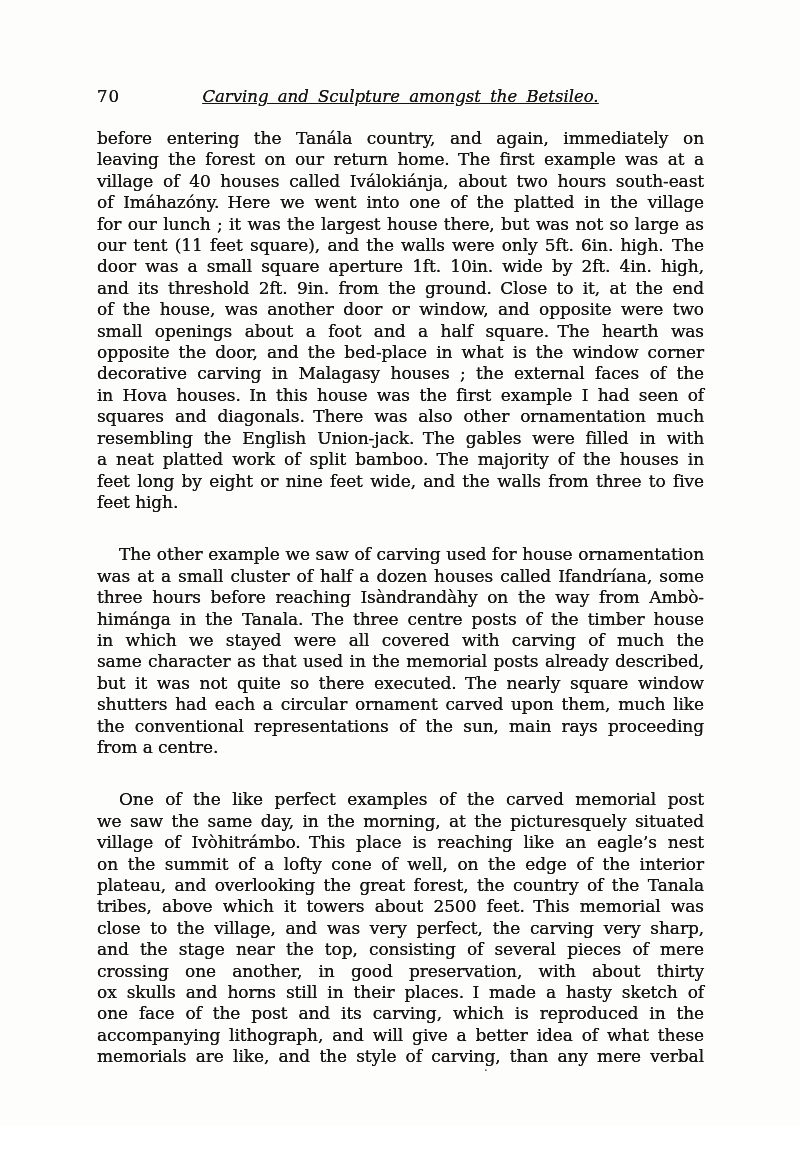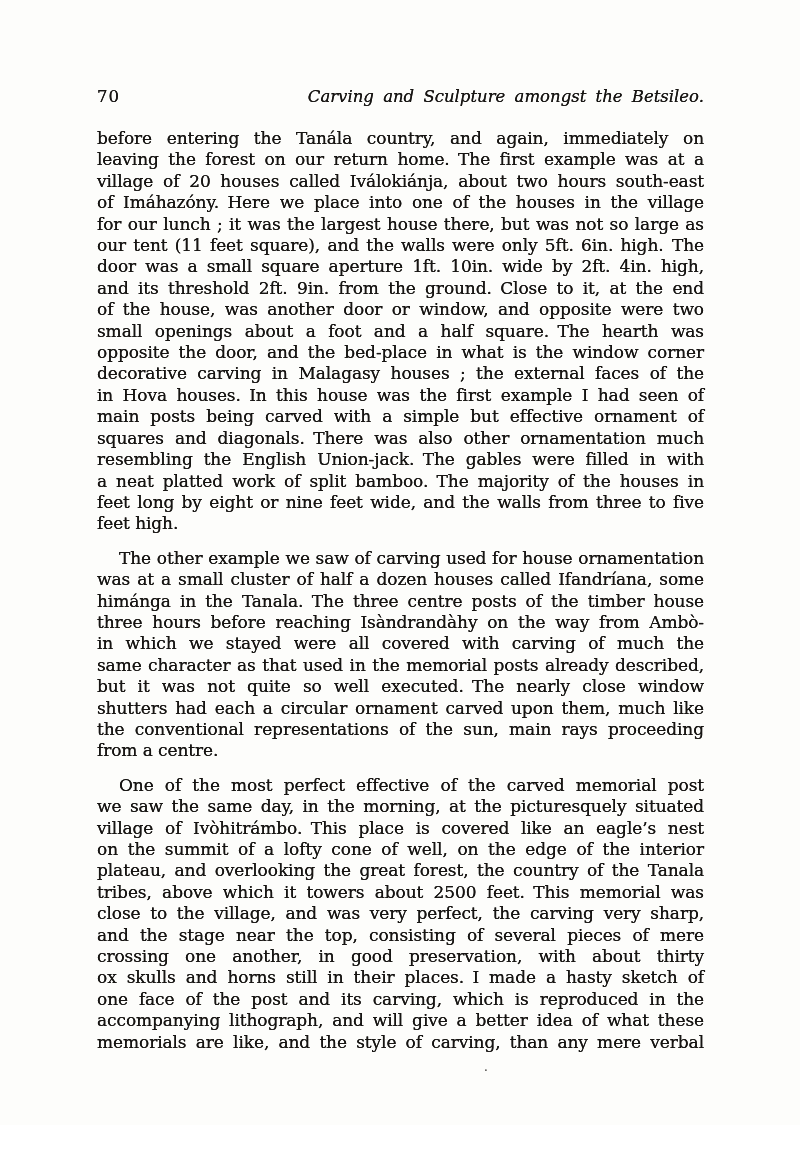--- a/index.html
+++ b/index.html
@@ -26,32 +26,33 @@
     line-height: 20px;
   }
   .page-number {
     position: absolute;
     left: 0;
     top: 0;
     letter-spacing: 1px;
     text-shadow: 0 0 0.4px currentColor;
   }
   .running-title {
-    text-align: right;
+    text-align: center;
     font-style: italic;
     word-spacing: 4px;
     text-shadow: 0 0 0.3px currentColor;
+    text-decoration: underline;
   }
   .text-block {
     font-size: 17px;
     line-height: 21.4px;
     letter-spacing: -0.1px;
     text-shadow: 0 0 0.35px currentColor;
   }
-  .paragraph + .paragraph { margin-top: 13px; }
+  .paragraph + .paragraph { margin-top: 31px; }
   .line {
     text-align: justify;
     text-align-last: justify;
     white-space: pre-wrap;
   }
   .line.plain {
     text-align: right;
     text-align-last: left;
   }
   .line.indent { padding-left: 22px; }
@@ -69,54 +70,53 @@
 <div class="page">
   <div class="content">
     <div class="page-header">
       <span class="page-number">70</span>
       <div class="running-title">Carving and Sculpture amongst the Betsileo.</div>
     </div>
     <div class="text-block">
         <div class="paragraph">
           <div class="line">before entering the Tanála country, and again, immediately on</div>
           <div class="line">leaving the forest on our return home. The first example was at a</div>
-          <div class="line">village of 20 houses called Iválokiánja, about two hours south-east</div>
-          <div class="line">of Imáhazóny. Here we place into one of the houses in the village</div>
+          <div class="line">village of 40 houses called Iválokiánja, about two hours south-east</div>
+          <div class="line">of Imáhazóny. Here we went into one of the platted in the village</div>
           <div class="line">for our lunch ; it was the largest house there, but was not so large as</div>
           <div class="line">our tent (11 feet square), and the walls were only 5ft. 6in. high. The</div>
           <div class="line">door was a small square aperture 1ft. 10in. wide by 2ft. 4in. high,</div>
           <div class="line">and its threshold 2ft. 9in. from the ground. Close to it, at the end</div>
           <div class="line">of the house, was another door or window, and opposite were two</div>
           <div class="line">small openings about a foot and a half square. The hearth was</div>
           <div class="line">opposite the door, and the bed-place in what is the window corner</div>
           <div class="line">decorative carving in Malagasy houses ; the external faces of the</div>
           <div class="line">in Hova houses. In this house was the first example I had seen of</div>
-          <div class="line">main posts being carved with a simple but effective ornament of</div>
           <div class="line">squares and diagonals. There was also other ornamentation much</div>
           <div class="line">resembling the English Union-jack. The gables were filled in with</div>
           <div class="line">a neat platted work of split bamboo. The majority of the houses in</div>
           <div class="line">feet long by eight or nine feet wide, and the walls from three to five</div>
           <div class="line plain">feet high.</div>
         </div>
         <div class="paragraph">
           <div class="line indent">The other example we saw of carving used for house ornamentation</div>
           <div class="line">was at a small cluster of half a dozen houses called Ifandríana, some</div>
+          <div class="line">three hours before reaching Isàndrandàhy on the way from Ambò-</div>
           <div class="line">himánga in the Tanala. The three centre posts of the timber house</div>
-          <div class="line">three hours before reaching Isàndrandàhy on the way from Ambò-</div>
           <div class="line">in which we stayed were all covered with carving of much the</div>
           <div class="line">same character as that used in the memorial posts already described,</div>
-          <div class="line">but it was not quite so well executed. The nearly close window</div>
+          <div class="line">but it was not quite so there executed. The nearly square window</div>
           <div class="line">shutters had each a circular ornament carved upon them, much like</div>
           <div class="line">the conventional representations of the sun, main rays proceeding</div>
           <div class="line plain">from a centre.</div>
         </div>
         <div class="paragraph">
-          <div class="line indent">One of the most perfect effective of the carved memorial post</div>
+          <div class="line indent">One of the like perfect examples of the carved memorial post</div>
           <div class="line">we saw the same day, in the morning, at the picturesquely situated</div>
-          <div class="line">village of Ivòhitrámbo. This place is covered like an eagle’s nest</div>
+          <div class="line">village of Ivòhitrámbo. This place is reaching like an eagle’s nest</div>
           <div class="line">on the summit of a lofty cone of well, on the edge of the interior</div>
           <div class="line">plateau, and overlooking the great forest, the country of the Tanala</div>
           <div class="line">tribes, above which it towers about 2500 feet. This memorial was</div>
           <div class="line">close to the village, and was very perfect, the carving very sharp,</div>
           <div class="line">and the stage near the top, consisting of several pieces of mere</div>
           <div class="line">crossing one another, in good preservation, with about thirty</div>
           <div class="line">ox skulls and horns still in their places. I made a hasty sketch of</div>
           <div class="line">one face of the post and its carving, which is reproduced in the</div>
           <div class="line">accompanying lithograph, and will give a better idea of what these</div>
           <div class="line">memorials are like, and the style of carving, than any mere verbal</div>

